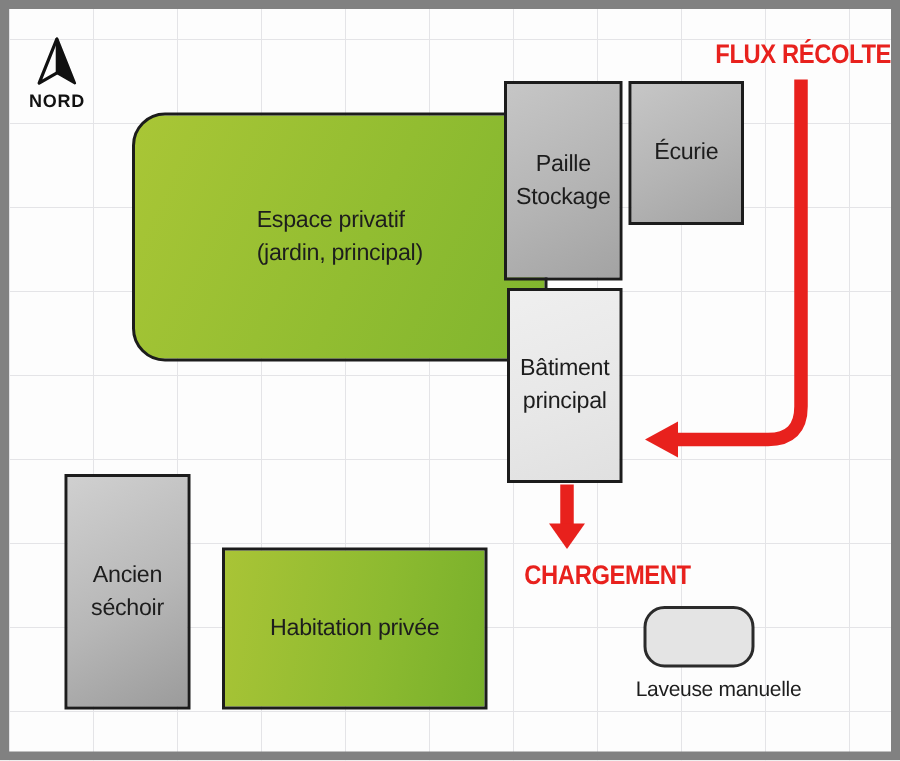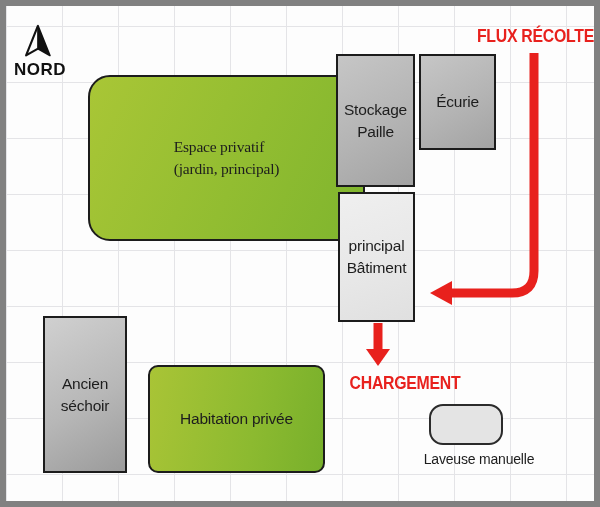--- a/index.html
+++ b/index.html
@@ -14,42 +14,42 @@
   .frame{position:absolute;inset:0;border:6px solid #818181;box-sizing:border-box;pointer-events:none;z-index:10;}
   .building{
     position:absolute;display:flex;align-items:center;justify-content:center;
     box-sizing:border-box;border:2px solid #1c1c1c;z-index:2;
     color:#1d1d1d;font-size:15.5px;line-height:22px;letter-spacing:-0.2px;text-align:center;
   }
   .grain{
     background-image:repeating-linear-gradient(45deg, rgba(0,0,0,0.05) 0 1px, rgba(255,255,255,0.04) 1px 3px);
   }
   .green1{background:linear-gradient(115deg,#a9c636 0%,#92bd31 55%,#7fb52e 100%);}
-  .green2{background:linear-gradient(100deg,#a9c436 0%,#8cba30 60%,#78b02b 100%);border-radius:10px;}
+  .green2{background:linear-gradient(100deg,#a9c436 0%,#8cba30 60%,#78b02b 100%);}
   .gray1{background:linear-gradient(150deg,#c6c6c6 0%,#b4b4b4 55%,#a3a3a3 100%);}
   .gray2{background:linear-gradient(150deg,#d0d0d0 0%,#b7b7b7 55%,#9b9b9b 100%);}
   .graylight{background:linear-gradient(160deg,#efefef 0%,#e7e7e7 60%,#e0e0e0 100%);}
-  .espace{left:88px;top:75px;width:277px;height:166px;border-radius:22px;border-width:2.5px;font-family:Liberation Serif, serif;}
+  .espace{left:88px;top:75px;width:277px;height:166px;border-radius:22px;border-width:2.5px;}
   .espace .lbl{text-align:left;}
   .stockage{left:336px;top:54px;width:79px;height:133px;}
   .ecurie{left:419px;top:54px;width:77px;height:96px;}
   .batiment{left:338px;top:192px;width:77px;height:130px;}
   .sechoir{left:43px;top:316px;width:84px;height:157px;}
   .habitation{left:148px;top:365px;width:177px;height:108px;}
   .lbl span{display:block;}
   .flow-svg{position:absolute;left:0;top:0;width:600px;height:507px;z-index:5;pointer-events:none;}
   .red-label{
     position:absolute;z-index:6;color:#e8211d;font-weight:bold;font-size:18px;
     letter-spacing:-0.3px;white-space:nowrap;
   }
   .flux-label{left:462px;top:26px;width:124px;text-align:right;transform:scaleX(0.88);transform-origin:right center;}
   .chargement-label{left:338px;top:373px;width:134px;text-align:center;transform:scaleX(0.88);transform-origin:center;}
   .compass{position:absolute;left:14px;top:24px;width:48px;z-index:3;text-align:center;}
   .compass svg{display:block;margin:0 auto;}
-  .compass-label{color:#111;font-weight:bold;font-size:17px;letter-spacing:0.5px;margin-top:2px;text-align:center;}
+  .compass-label{color:#111;font-weight:bold;font-size:12px;letter-spacing:0.5px;margin-top:2px;text-align:center;}
   .laveuse{
     position:absolute;left:429px;top:404px;width:74px;height:41px;border-radius:14px;
     border:2.5px solid #2b2b2b;background:#e4e4e4;box-sizing:border-box;z-index:2;
   }
   .laveuse-label{
     position:absolute;left:404px;top:451px;width:150px;text-align:center;
     color:#1d1d1d;font-size:14px;letter-spacing:-0.2px;z-index:2;
   }
 </style>
 </head>
@@ -67,35 +67,35 @@
 
   <div class="building espace green1 grain">
     <div class="lbl">
       <span>Espace privatif</span>
       <span>(jardin, principal)</span>
     </div>
   </div>
 
   <div class="building stockage gray1 grain">
     <div class="lbl">
+      <span>Paille</span>
       <span>Stockage</span>
-      <span>Paille</span>
     </div>
   </div>
 
   <div class="building ecurie gray1 grain">
     <div class="lbl">
       <span>Écurie</span>
     </div>
   </div>
 
   <div class="building batiment graylight grain">
     <div class="lbl">
+      <span>Bâtiment</span>
       <span>principal</span>
-      <span>Bâtiment</span>
     </div>
   </div>
 
   <div class="building sechoir gray2 grain">
     <div class="lbl">
       <span>Ancien</span>
       <span>séchoir</span>
     </div>
   </div>
 

